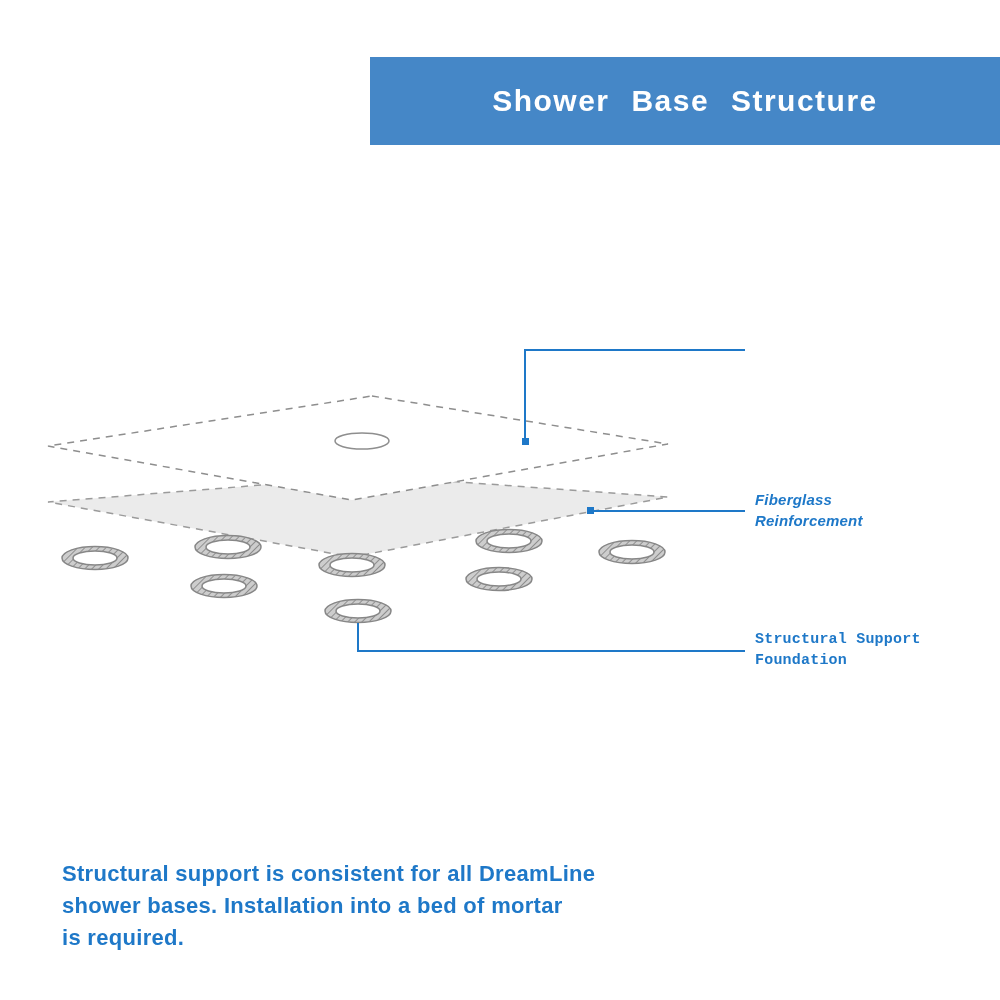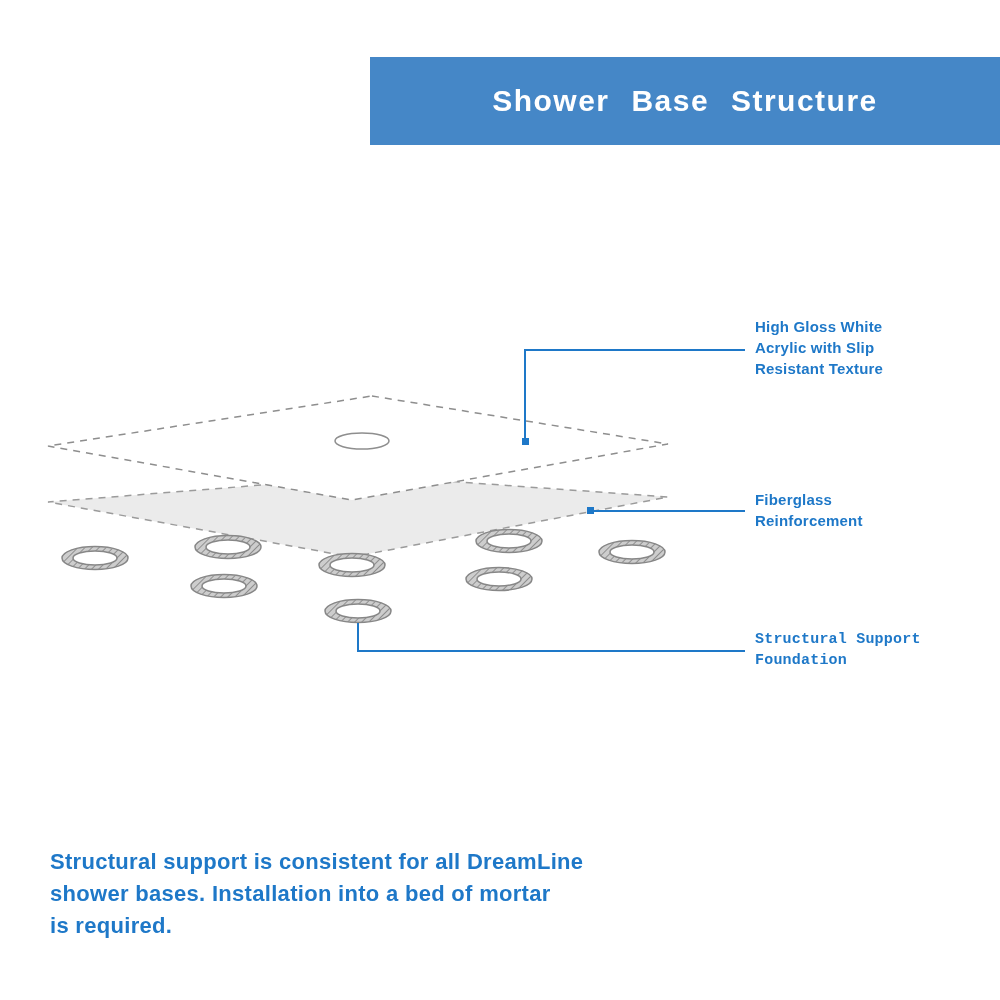--- a/index.html
+++ b/index.html
@@ -14,24 +14,24 @@
   .banner h1 {
     margin:16px; color:#ffffff; font-size:30px; font-weight:bold;
     letter-spacing:1.5px; word-spacing:12px;
   }
   svg.diagram { position:absolute; left:0; top:0; }
   .callout {
     position:absolute; color:#1e78c8; font-size:15px; font-weight:bold;
     line-height:21px; white-space:pre-line; letter-spacing:0.2px; width:200px;
   }
   #callout-acrylic    { left:755px; top:316px; }
-  #callout-fiberglass { left:755px; top:489px; }
+  #callout-fiberglass { left:755px; top:489px;font-style:italic; }
   #callout-foundation { left:755px; top:629px;font-family:Liberation Mono, monospace; }
   .footer {
-    position:absolute; left:50px; top:846px; width:640px; margin:0;
+    position:absolute; left:50px; top:846px; width:640px; margin:12px;
     color:#1e78c8; font-size:22px; font-weight:bold; line-height:1.45;
     white-space:pre-line; letter-spacing:0.3px;
   }
 </style>
 </head>
 <body>
 
 <div class="page">
 
   <div class="banner">
@@ -74,23 +74,20 @@
       <path d="M745,350 H525 V441"></path>
       <path d="M745,511 H591"></path>
       <path d="M358,623 V651 H745"></path>
     </g>
     <g fill="#1e78c8" stroke="none">
       <rect x="522" y="438" width="7" height="7"></rect>
       <rect x="587" y="507" width="7" height="7"></rect>
     </g>
   </svg>
 
-  <div class="callout" id="callout-acrylic">High Gloss White
-Acrylic with Slip
-Resistant Texture</div>
   <div class="callout" id="callout-fiberglass">Fiberglass
 Reinforcement</div>
   <div class="callout" id="callout-foundation">Structural Support
 Foundation</div>
 
   <p class="footer">Structural support is consistent for all DreamLine
 shower bases. Installation into a bed of mortar
 is required.</p>
 
 </div>

